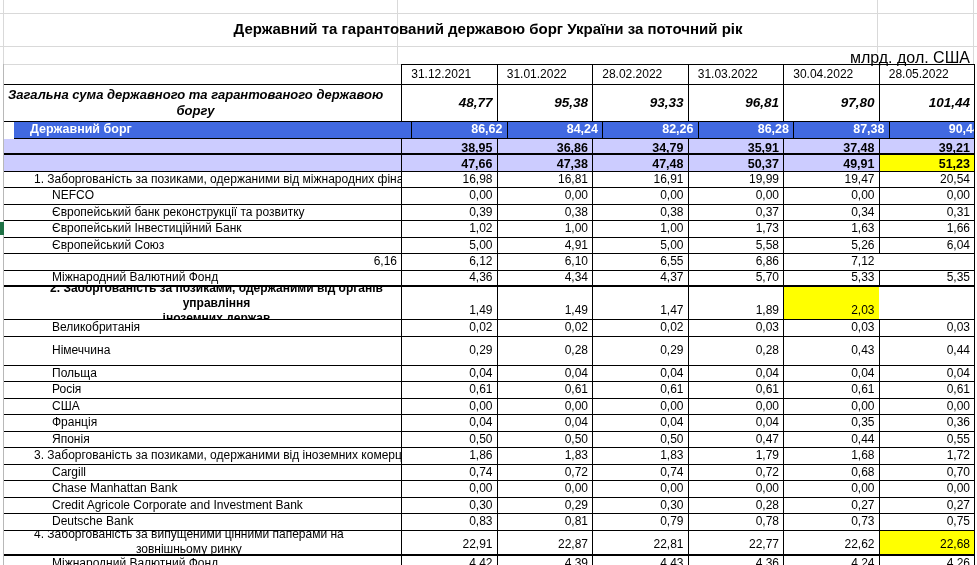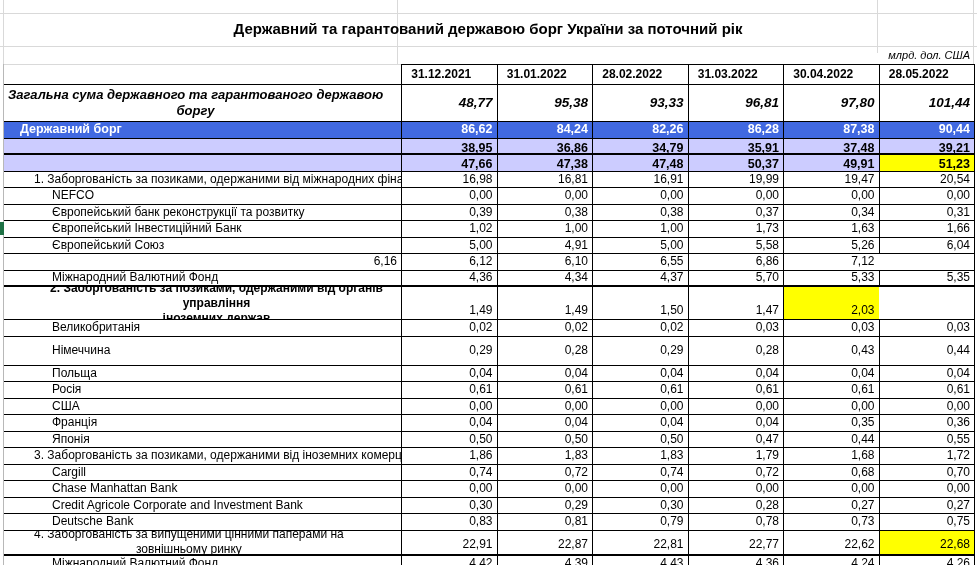--- a/index.html
+++ b/index.html
@@ -11,21 +11,21 @@
   .gridline.h { height:1px; }
   .gridline.v { width:1px; }
 
   .sheet-title {
     position:absolute; left:3px; top:14px; width:970px; height:29px;
     display:flex; align-items:center; justify-content:center;
     font-weight:bold; font-size:15px;
   }
   .unit-label {
     position:absolute; top:49px; right:7px;
-    font-style:italic; font-size:11px;
+    font-size:16px;
   }
 
   .table {
     position:absolute; left:3px; top:64px; width:970px;
     border-left:1px solid #b8b8b8; border-right:1px solid #000;
   }
   .row {
     display:grid; grid-template-columns:397px repeat(6, 95.5px);
     box-sizing:border-box; border-bottom:1px solid #000; overflow:hidden;
   }
@@ -34,30 +34,30 @@
     box-sizing:border-box; border-left:1px solid #000;
     display:flex; align-items:center; overflow:hidden;
     font-size:12px; line-height:1.1;
   }
   .cell:first-child { border-left:none; }
   .valuecell { justify-content:flex-end; padding-right:4px; }
   .labelcell { padding-right:2px;text-align:center; }
 
   
   .row.header { border-bottom:1px solid #000; }
-  .row.header .datecell { justify-content:center; border-top:1px solid #000; padding-right:16px;font-weight:bold; }
+  .row.header .datecell { justify-content:center; border-top:1px solid #000; padding-right:16px; }
   .row.header .labelcell { border-top:1px solid #d9d9d9; }
 
   
   .row.total { font-weight:bold; font-style:italic; }
   .row.total .labelcell { font-size:13px; }
   .row.total .valuecell { font-size:13.5px; }
   .row.total .lines span { display:block; line-height:16px; }
 
-  .row.blue { background:var(--blue); color:#fff; font-weight:bold; }
+  .row.blue { background:var(--blue); color:#fff; font-weight:bold;margin-left:10px; }
   .row.blue .cell { font-size:12.5px; }
   .row.lavender { background:var(--lavender); font-weight:bold; }
   .row.lavender .cell { font-size:12.5px; }
 
   .row.section-bold .labelcell { font-weight:bold; }
   .labelcell.clip { white-space:nowrap; }
   .lines span { display:block; line-height:15px; }
 
   
   .row.tall .labelcell { align-items:center; }
@@ -211,22 +211,22 @@
       </div>
       <div class="row section-bold tall" style="height: 33px;">
         <div class="cell labelcell pl30">
           <div class="lines">
             <span>2. Заборгованість за позиками, одержаними від органів управління</span>
             <span>іноземних держав</span>
           </div>
         </div>
         <div class="cell valuecell">1,49</div>
         <div class="cell valuecell">1,49</div>
-        <div class="cell valuecell">1,50</div>
         <div class="cell valuecell">1,47</div>
+        <div class="cell valuecell">1,89</div>
         <div class="cell valuecell yellow">2,03</div>
       </div>
       <div class="row item" style="height: 16.5px;">
         <div class="cell labelcell pl48">Великобританія</div>
         <div class="cell valuecell">0,02</div>
         <div class="cell valuecell">0,02</div>
         <div class="cell valuecell">0,02</div>
         <div class="cell valuecell">0,03</div>
         <div class="cell valuecell">0,03</div>
         <div class="cell valuecell">0,03</div>

